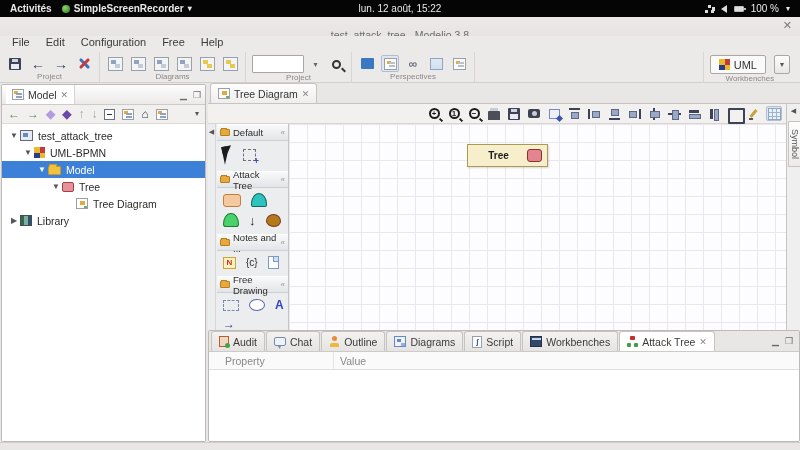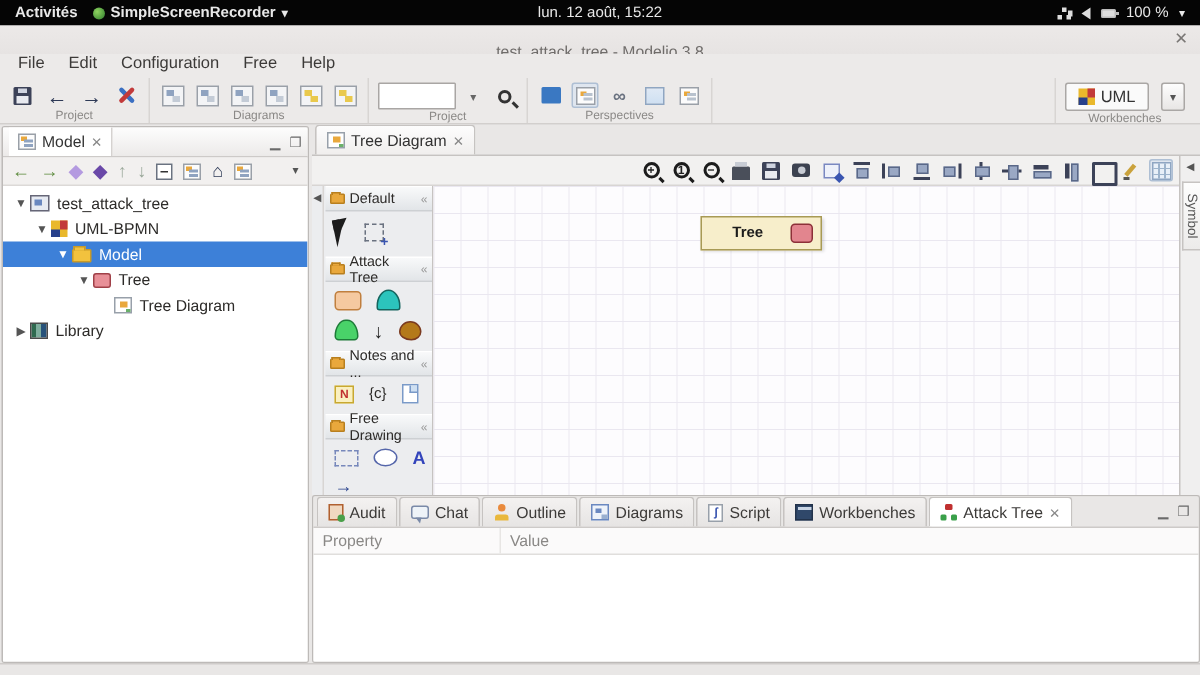--- a/index.html
+++ b/index.html
@@ -195,21 +195,21 @@
   .links-ic::after { content:""; position:absolute; top:-3px; right:-2px; width:4px; height:4px; background:#e9e7e6; transform:rotate(45deg); }
   .diagtab-ic { width:12px; height:11px; border:1px solid #6a88c0; background:#eef3fa; position:relative; }
   .diagtab-ic::after { content:""; position:absolute; top:2px; left:2px; width:4px; height:3px; background:#6a88c0; box-shadow:4px 4px 0 #9ab0d0; }
   .script-ic { width:10px; height:12px; background:#fff; border:1px solid #98a0aa; color:#3a55b0; font-size:8px; font-weight:bold; display:flex; align-items:center; justify-content:center; }
   .props-ic { width:12px; height:11px; background:#30486a; border:1px solid #22324a; position:relative; }
   .props-ic::after { content:""; position:absolute; top:1px; left:1px; width:9px; height:2px; background:#c8d4e4; }
   .atree-ic { width:11px; height:11px; position:relative; }
   .atree-ic::before { content:""; position:absolute; top:0; left:3px; width:5px; height:4px; background:#c03030; border-radius:1px; }
   .atree-ic::after { content:""; position:absolute; bottom:0; left:0; width:4px; height:4px; background:#3aa04a; border-radius:1px; box-shadow:7px 0 0 #3aa04a; }
   .bp-header { height:18px; background:#fbfafa; border-bottom:1px solid #e0dedc; display:flex; align-items:center; color:#8a8886; font-size:10.5px; }
-  .bp-col1 { width:125px; padding-left:6px; border-right:1px solid #e8e6e4; height:100%; display:flex; align-items:center; }
+  .bp-col1 { width:125px; padding-left:16px; border-right:1px solid #e8e6e4; height:100%; display:flex; align-items:center; }
   .bp-col2 { padding-left:6px; }
   .bp-content { flex:1; background:#fff; }
 
   
   .status-bar { position:absolute; left:0; right:0; bottom:0; height:8px; background:#e9e7e6; border-top:1px solid #cfccca; }
 </style>
 </head>
 <body>
 
 <div class="screen">

